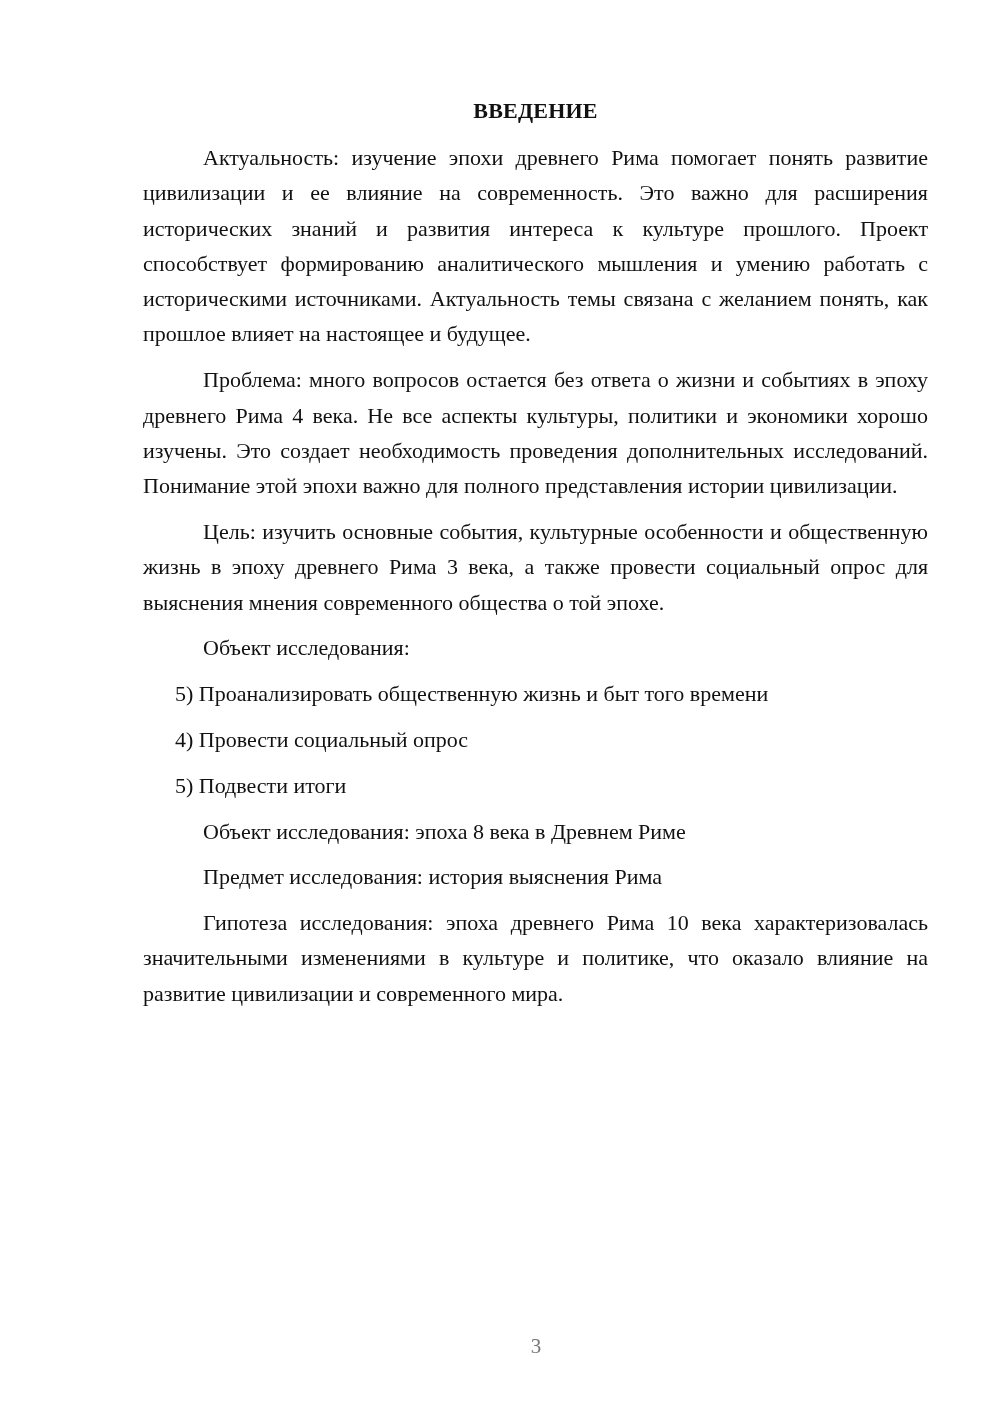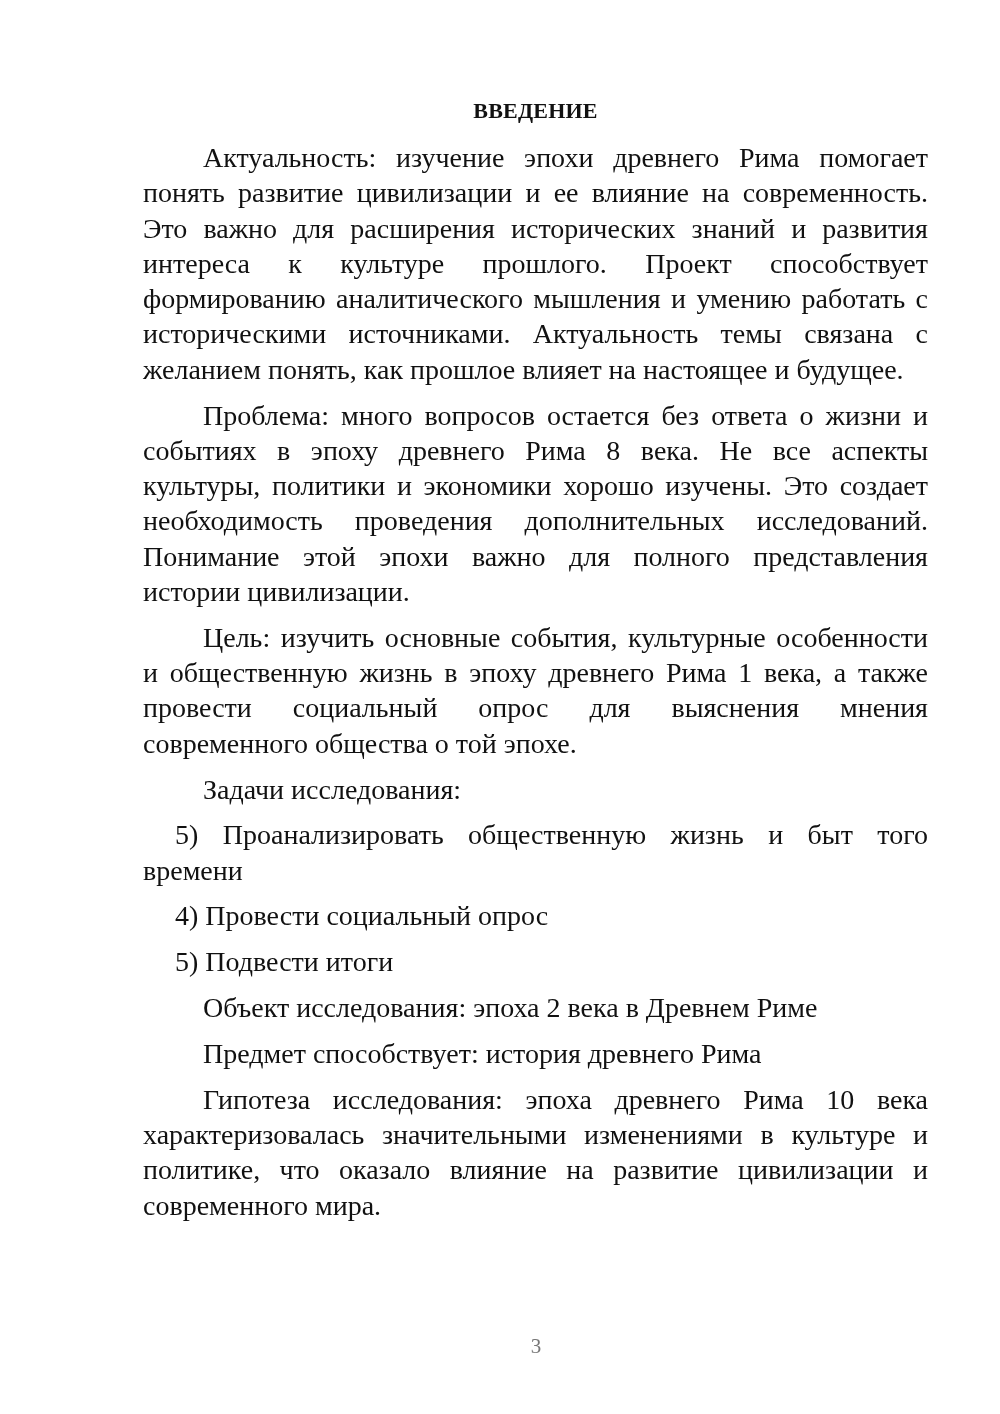--- a/index.html
+++ b/index.html
@@ -7,46 +7,46 @@
     .page {
       position: absolute; left: 0; top: 0; width: 1000px; height: 1414px;
       background: #ffffff; color: #111111;
       font-family: "Liberation Serif", "DejaVu Serif", serif;
     }
     .content { position: absolute; left: 143px; top: 96px; width: 785px; }
     .title {
       text-align: center; font-weight: bold; font-size: 22px;
       line-height: 30px; height: 30px; margin: 0 0 14px 0; letter-spacing: 0.2px;
     }
-    p { margin: 0; font-size: 28px; line-height: 35.3px; text-align: justify; }
+    p { margin: 0; font-size: 22px; line-height: 35.3px; text-align: justify; }
     p.indent { text-indent: 60px; }
     p.item { text-indent: 32px; }
     p.block { margin-bottom: 10.5px; }
     .page-number {
       position: absolute; left: 0; width: 1000px; top: 1334px; text-align: center;
       font-size: 21px; color: #777777; line-height: 24px;
       font-family: "Liberation Serif", "DejaVu Serif", serif;
       padding-left: 72px; box-sizing: border-box;
     }
   </style>
 </head>
 <body>
 
 <div class="page">
   <div class="content">
     <div class="title">ВВЕДЕНИЕ</div>
 
     <p class="indent block">Актуальность: изучение эпохи древнего Рима помогает понять развитие цивилизации и ее влияние на современность. Это важно для расширения исторических знаний и развития интереса к культуре прошлого. Проект способствует формированию аналитического мышления и умению работать с историческими источниками. Актуальность темы связана с желанием понять, как прошлое влияет на настоящее и будущее.</p>
-    <p class="indent block">Проблема: много вопросов остается без ответа о жизни и событиях в эпоху древнего Рима 8 века. Не все аспекты культуры, политики и экономики хорошо изучены. Это создает необходимость проведения дополнительных исследований. Понимание этой эпохи важно для полного представления истории цивилизации.</p>
-    <p class="indent block">Цель: изучить основные события, культурные особенности и общественную жизнь в эпоху древнего Рима 1 века, а также провести социальный опрос для выяснения мнения современного общества о той эпохе.</p>
-    <p class="indent block">Задачи исследования:</p>
+    <p class="indent block">Проблема: много вопросов остается без ответа о жизни и событиях в эпоху древнего Рима 4 века. Не все аспекты культуры, политики и экономики хорошо изучены. Это создает необходимость проведения дополнительных исследований. Понимание этой эпохи важно для полного представления истории цивилизации.</p>
+    <p class="indent block">Цель: изучить основные события, культурные особенности и общественную жизнь в эпоху древнего Рима 3 века, а также провести социальный опрос для выяснения мнения современного общества о той эпохе.</p>
+    <p class="indent block">Объект исследования:</p>
 
     <p class="item block">5) Проанализировать общественную жизнь и быт того времени</p>
     <p class="item block">4) Провести социальный опрос</p>
     <p class="item block">5) Подвести итоги</p>
 
-    <p class="indent block">Объект исследования: эпоха 2 века в Древнем Риме</p>
-    <p class="indent block">Предмет способствует: история древнего Рима</p>
+    <p class="indent block">Объект исследования: эпоха 8 века в Древнем Риме</p>
+    <p class="indent block">Предмет исследования: история выяснения Рима</p>
     <p class="indent block">Гипотеза исследования: эпоха древнего Рима 10 века характеризовалась значительными изменениями в культуре и политике, что оказало влияние на развитие цивилизации и современного мира.</p>
   </div>
 
   <div class="page-number">3</div>
 </div>
 
 </body></html>

